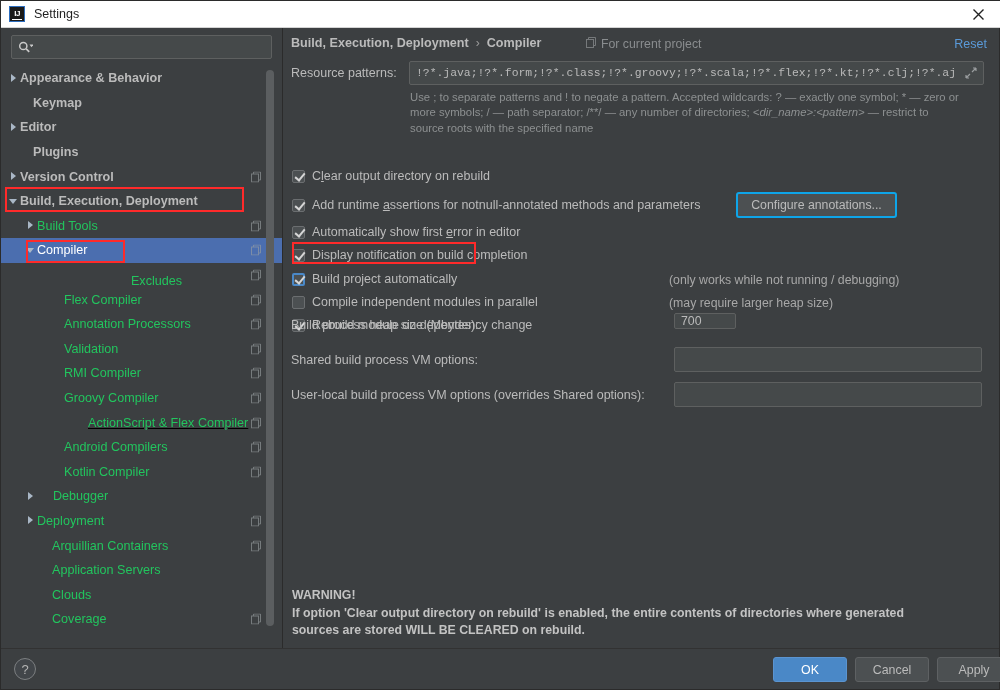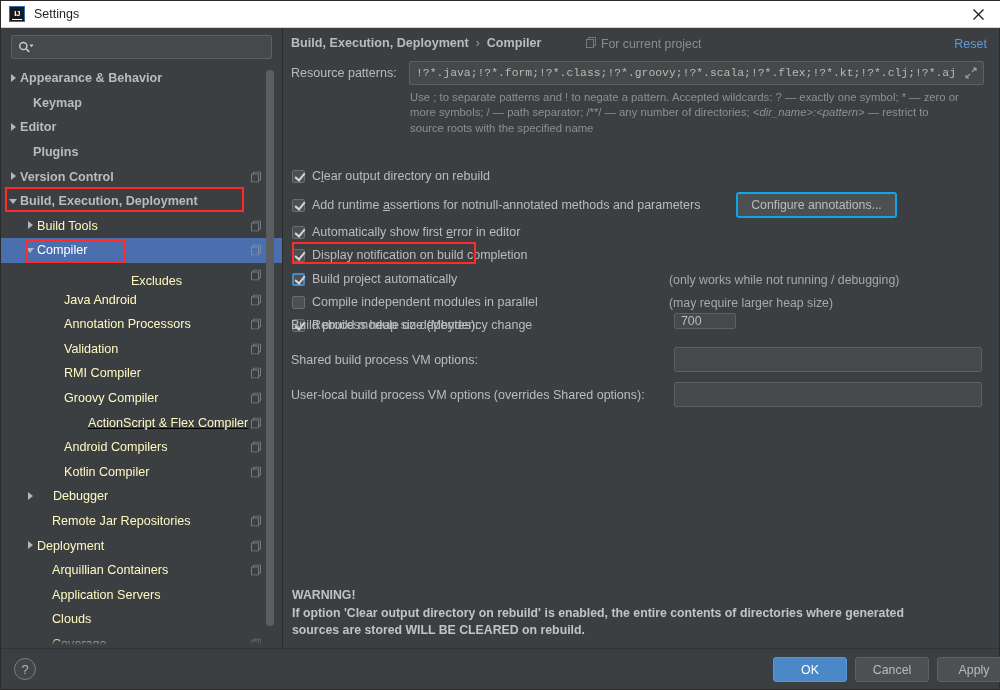--- a/index.html
+++ b/index.html
@@ -85,21 +85,21 @@
     border-left: 5px solid #a9b7c6;
     border-top: 4.5px solid transparent;
     border-bottom: 4.5px solid transparent;
   }
   .arrow.down::before {
     content: ""; position: absolute; left: 0px; top: 3px;
     border-top: 5px solid #a9b7c6;
     border-left: 4.5px solid transparent;
     border-right: 4.5px solid transparent;
   }
-  .row-label { font-size: 12.6px; color: #fef9c3; white-space: nowrap; }
+  .row-label { font-size: 12.6px; color: #22c55e; white-space: nowrap; }
   .row.bold .row-label { font-weight: bold; color: #bbbbbb; }
   .row.sel .row-label { color: #ffffff; }
   .proj-ico {
     position: absolute; right: 20px; top: 50%; transform: translateY(-50%);
     width: 11px; height: 11px; opacity: .62;
   }
   .proj-ico svg { display: block; }
 
   .sb-track {
     position: absolute; right: 4px; top: 2px; width: 8px; bottom: 4px;
@@ -332,21 +332,21 @@
             <div class="row-label">Excludes</div>
             <div class="proj-ico">
               <svg width="11" height="11" viewBox="0 0 11 11">
                 <rect x="0.5" y="2.5" width="7" height="8" stroke="#9aa0a3" fill="none"></rect>
                 <path d="M2.5 2.5 V0.5 H9.5 V8.5 H7.5" stroke="#9aa0a3" fill="none"></path>
               </svg>
             </div>
           </div>
           <div class="row" style="padding-left: 52px;">
             <div class="arrow "></div>
-            <div class="row-label">Java Android</div>
+            <div class="row-label">Flex Compiler</div>
             <div class="proj-ico">
               <svg width="11" height="11" viewBox="0 0 11 11">
                 <rect x="0.5" y="2.5" width="7" height="8" stroke="#9aa0a3" fill="none"></rect>
                 <path d="M2.5 2.5 V0.5 H9.5 V8.5 H7.5" stroke="#9aa0a3" fill="none"></path>
               </svg>
             </div>
           </div>
           <div class="row" style="padding-left: 52px;">
             <div class="arrow "></div>
             <div class="row-label">Annotation Processors</div>
@@ -413,30 +413,20 @@
             <div class="proj-ico">
               <svg width="11" height="11" viewBox="0 0 11 11">
                 <rect x="0.5" y="2.5" width="7" height="8" stroke="#9aa0a3" fill="none"></rect>
                 <path d="M2.5 2.5 V0.5 H9.5 V8.5 H7.5" stroke="#9aa0a3" fill="none"></path>
               </svg>
             </div>
           </div>
           <div class="row" style="padding-left: 25px; gap: 16px;">
             <div class="arrow right"></div>
             <div class="row-label">Debugger</div>
-          </div>
-          <div class="row" style="padding-left: 40px;">
-            <div class="arrow "></div>
-            <div class="row-label">Remote Jar Repositories</div>
-            <div class="proj-ico">
-              <svg width="11" height="11" viewBox="0 0 11 11">
-                <rect x="0.5" y="2.5" width="7" height="8" stroke="#9aa0a3" fill="none"></rect>
-                <path d="M2.5 2.5 V0.5 H9.5 V8.5 H7.5" stroke="#9aa0a3" fill="none"></path>
-              </svg>
-            </div>
           </div>
           <div class="row" style="padding-left: 25px;">
             <div class="arrow right"></div>
             <div class="row-label">Deployment</div>
             <div class="proj-ico">
               <svg width="11" height="11" viewBox="0 0 11 11">
                 <rect x="0.5" y="2.5" width="7" height="8" stroke="#9aa0a3" fill="none"></rect>
                 <path d="M2.5 2.5 V0.5 H9.5 V8.5 H7.5" stroke="#9aa0a3" fill="none"></path>
               </svg>
             </div>

